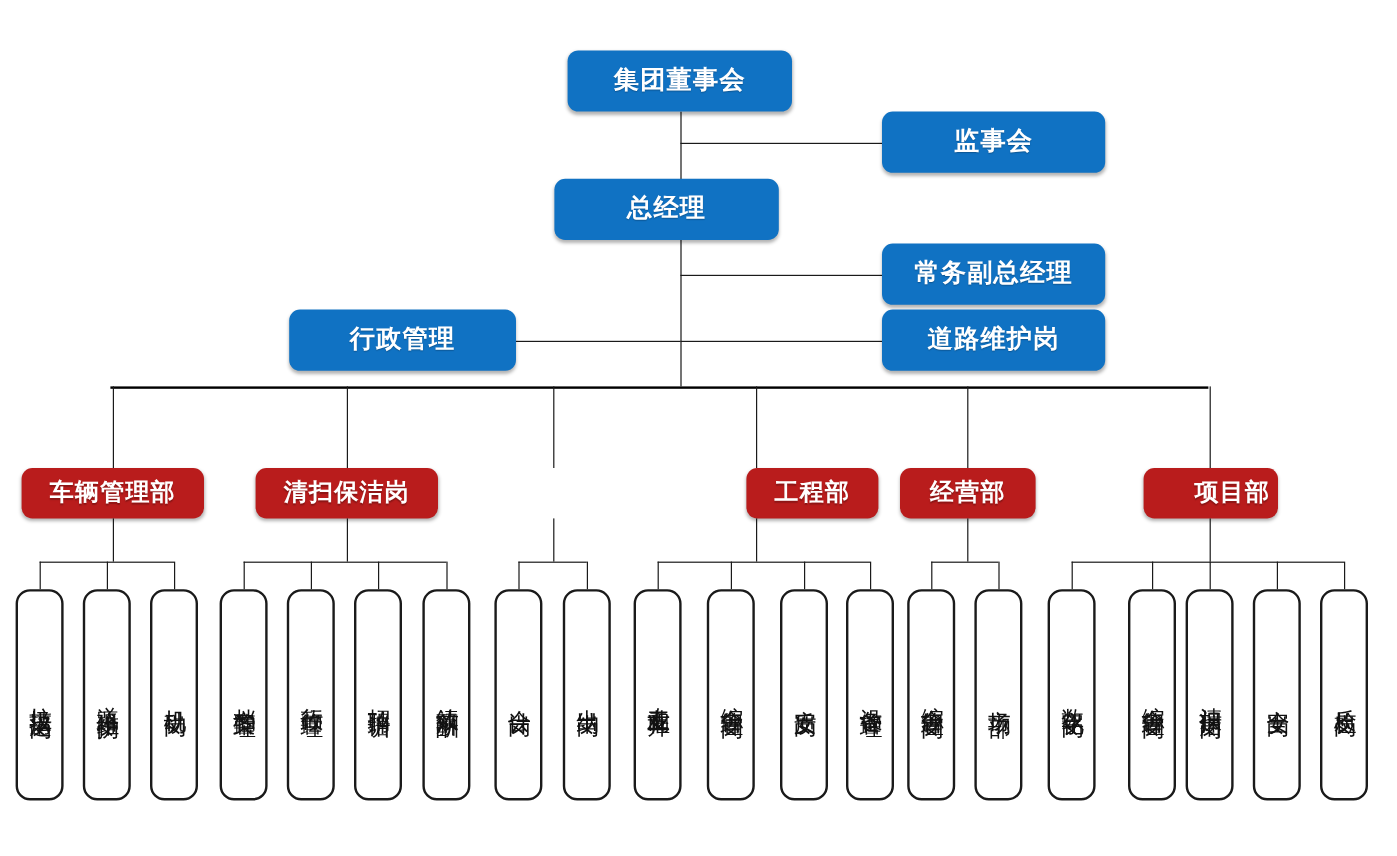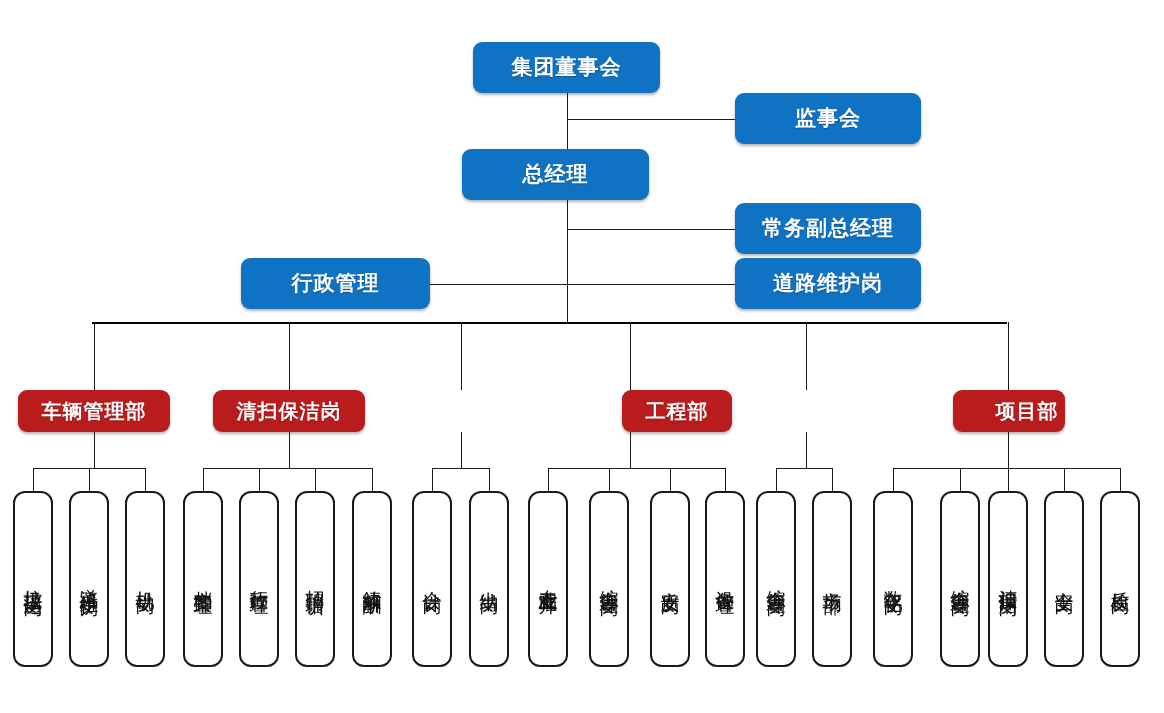--- a/index.html
+++ b/index.html
@@ -164,20 +164,23 @@
     </div>
     <div class="ln v" style="left: 670px; top: 468px; height: 23px;"></div>
     <div class="node leaf" style="left: 650px; top: 491px; width: 40px; height: 176px;">
       <span class="vtext">安质岗</span>
     </div>
     <div class="ln v" style="left: 725px; top: 468px; height: 23px;"></div>
     <div class="node leaf" style="left: 705px; top: 491px; width: 40px; height: 176px;">
       <span class="vtext">设备管理</span>
     </div>
     <div class="ln v" style="left: 806px; top: 322px; height: 68px;"></div>
+    <div class="node orange" style="left: 750px; top: 390px; width: 113px; height: 42px;">
+      <span>经营部</span>
+    </div>
     <div class="ln v" style="left: 806px; top: 432px; height: 36px;"></div>
     <div class="ln h" style="left: 776px; top: 468px; width: 56px;"></div>
     <div class="ln v" style="left: 776px; top: 468px; height: 23px;"></div>
     <div class="node leaf" style="left: 756px; top: 491px; width: 40px; height: 176px;">
       <span class="vtext">综合管理岗</span>
     </div>
     <div class="ln v" style="left: 832px; top: 468px; height: 23px;"></div>
     <div class="node leaf" style="left: 812px; top: 491px; width: 40px; height: 176px;">
       <span class="vtext">市场部</span>
     </div>

